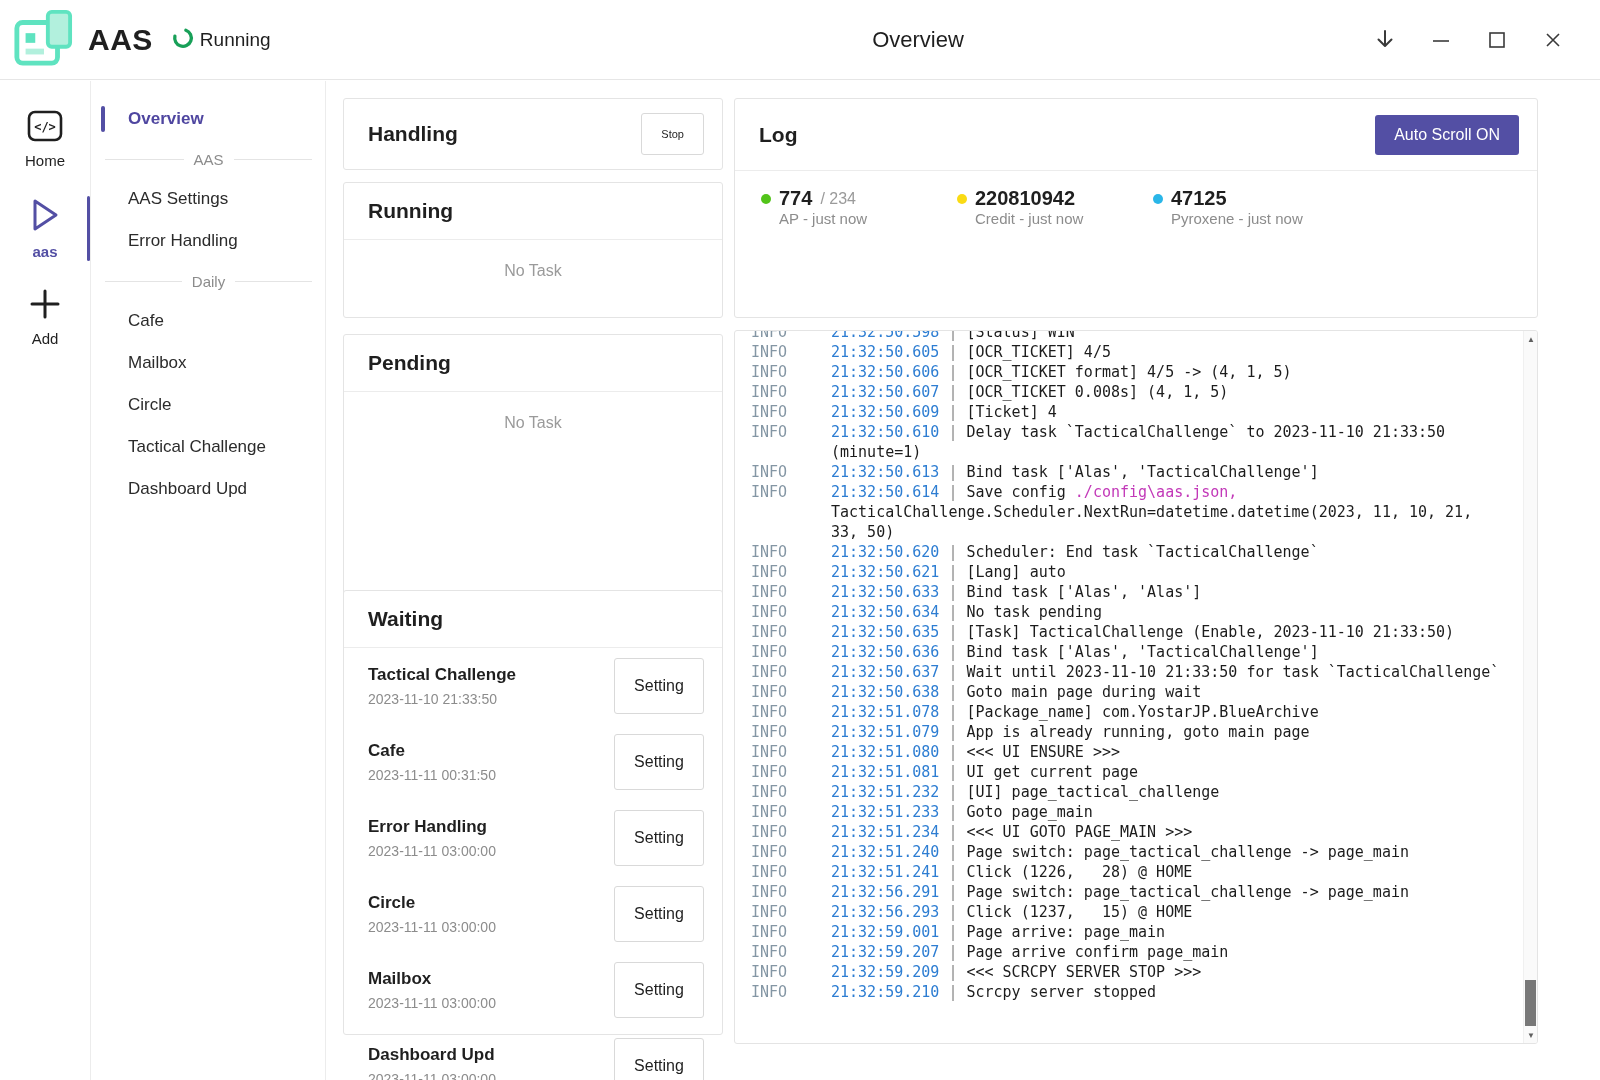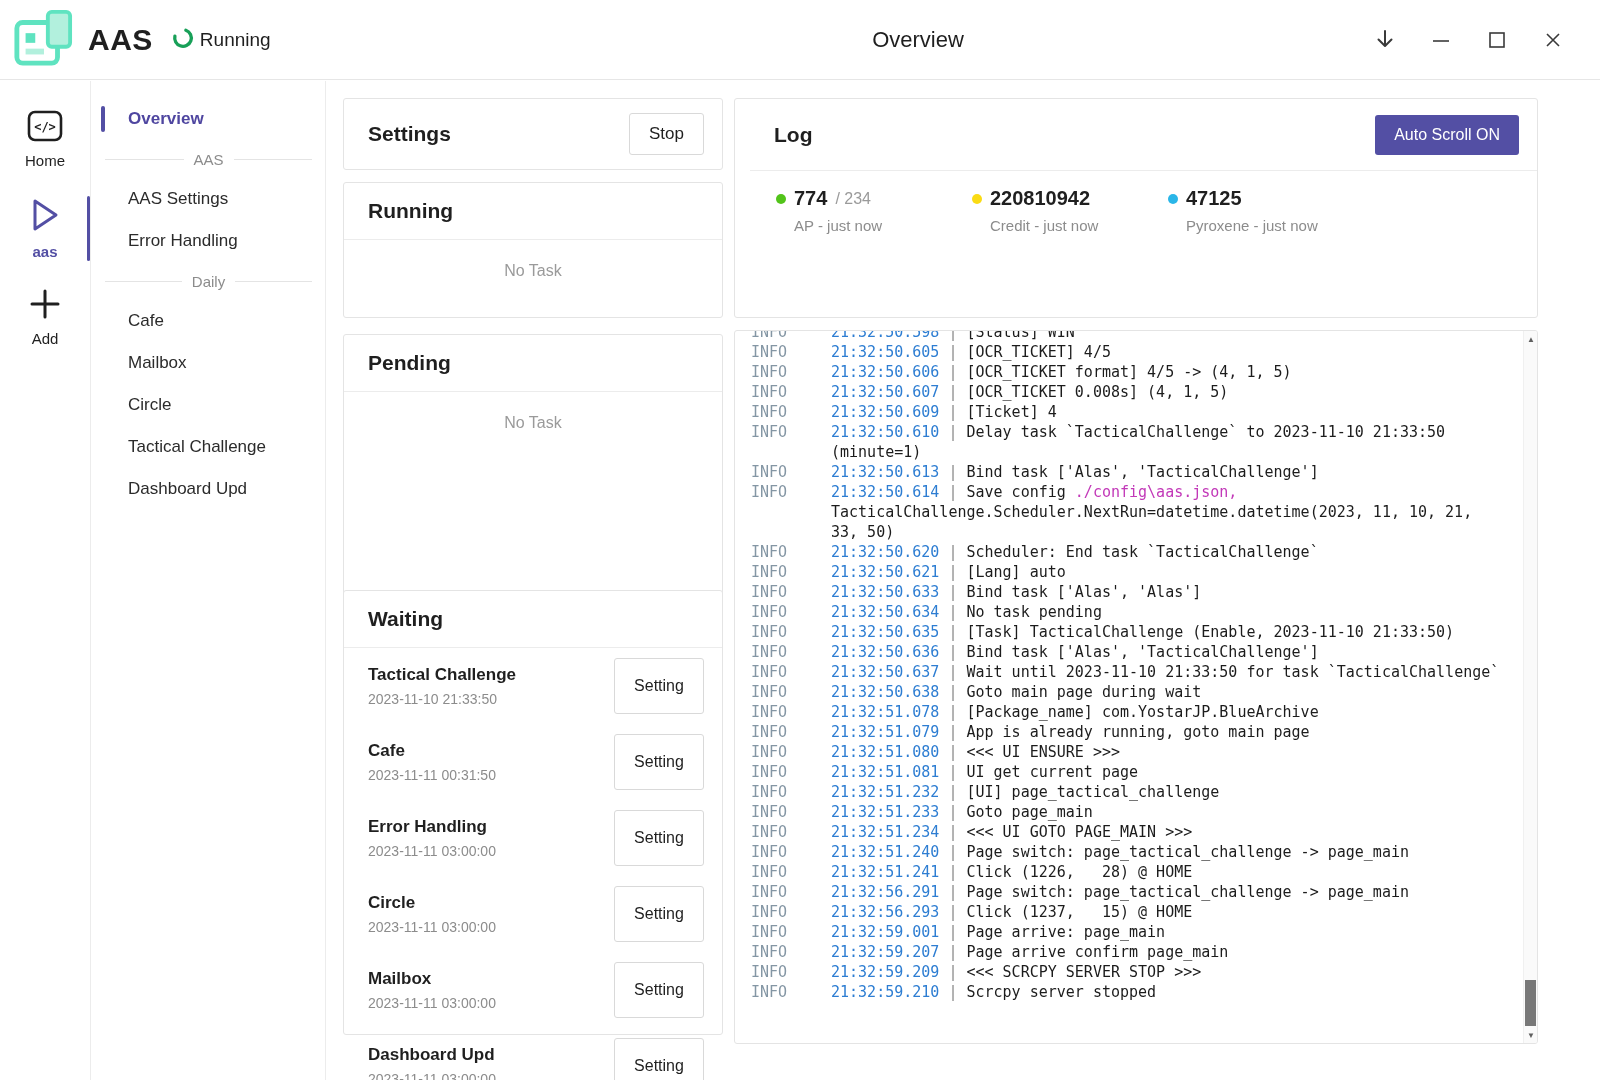--- a/index.html
+++ b/index.html
@@ -43,47 +43,47 @@
   .card-header { height:57px; display:flex; align-items:center; justify-content:space-between;
                  padding:0 18px 0 24px; border-bottom:1px solid #ececec; }
   .card-title { font-size:21px; font-weight:700; }
   .no-task { text-align:center; color:#9a9a9a; font-size:16px; padding-top:22px; }
 
   #card-scheduler { left:343px; top:98px; width:380px; height:72px; display:flex;
                     align-items:center; justify-content:space-between; padding:0 18px 0 24px; }
   #card-running   { left:343px; top:182px; width:380px; height:136px; }
   #card-pending   { left:343px; top:334px; width:380px; height:292px; }
   #card-waiting   { left:343px; top:590px; width:380px; height:445px; }
-  #card-log       { left:734px; top:98px;  width:804px; height:220px;padding-left:15px; }
+  #card-log       { left:734px; top:98px;  width:804px; height:220px; }
   #log-area       { position:absolute; left:734px; top:330px; width:804px; height:714px;
                     border:1px solid #e4e4e4; border-radius:3px; background:#fff; overflow:hidden; }
 
   
   .btn { background:#fff; border:1px solid #d9d9d9; border-radius:3px; color:#1f1f1f; cursor:pointer;
          font-family:"Liberation Sans", sans-serif; }
-  .btn-stop { height:42px; padding:0 19px; font-size:17px; }
+  .btn-stop { height:42px; padding:0 19px; font-size:11px; }
   .btn-setting { min-width:90px; height:56px; font-size:16px; }
   .btn-autoscroll { height:40px; padding:0 19px; background:#534fa4; border:none; border-radius:3px;
          color:#fff; font-size:16px; cursor:pointer; font-family:"Liberation Sans", sans-serif; }
 
   
   .wait-row { display:flex; align-items:center; justify-content:space-between; padding:10px 18px 10px 24px; }
   .wait-name { font-size:17px; font-weight:700; }
   .wait-date { font-size:14px; color:#8c8c8c; margin-top:6px; }
 
   
   .log-card-header { height:72px; display:flex; align-items:center; justify-content:space-between;
                      padding:0 18px 0 24px; border-bottom:1px solid #ececec; }
   .stats { display:flex; padding:16px 0 0 26px; }
   .stat { width:196px; }
   .stat-top { display:flex; align-items:center; gap:8px; }
   .dot { width:10px; height:10px; border-radius:50%; flex:none; }
   .stat-value { font-size:20px; font-weight:700; }
   .stat-suffix { font-size:16px; color:#9a9a9a; }
-  .stat-label { margin-left:18px; margin-top:7px; font-size:15px; color:#8c8c8c; }
+  .stat-label { margin-left:18px; font-size:15px; color:#8c8c8c; }
 
   
   .log-scroll { position:absolute; top:0; left:0; right:14px; bottom:0; overflow:hidden; padding:0 6px 0 16px; }
   .log-content { margin-top:-9px; font-family:"DejaVu Sans Mono", monospace; font-size:15px; line-height:20px; }
   .log-line { display:flex; }
   .log-level { width:80px; flex:none; color:#8496a4; }
   .log-body { flex:1; white-space:pre-wrap; overflow-wrap:break-word; color:#1c1c1c; }
   .log-time { color:#2d7dd2; }
   .log-pipe { color:#8c8c8c; }
   .seg-magenta { color:#c238b8; }
@@ -201,21 +201,21 @@
     </div>
     <div class="menu-item">
       <span class="menu-item-label">Tactical Challenge</span>
     </div>
     <div class="menu-item">
       <span class="menu-item-label">Dashboard Upd</span>
     </div>
   </div>
 
 <div class="card" id="card-scheduler">
-  <span class="card-title">Settings</span>
+  <span class="card-title">Handling</span>
   <button class="btn btn-stop">Stop</button>
 </div>
 
 <div class="card" id="card-running">
   <div class="card-header">
     <span class="card-title">Running</span>
   </div>
   <div class="no-task">No Task</div>
 </div>
 

